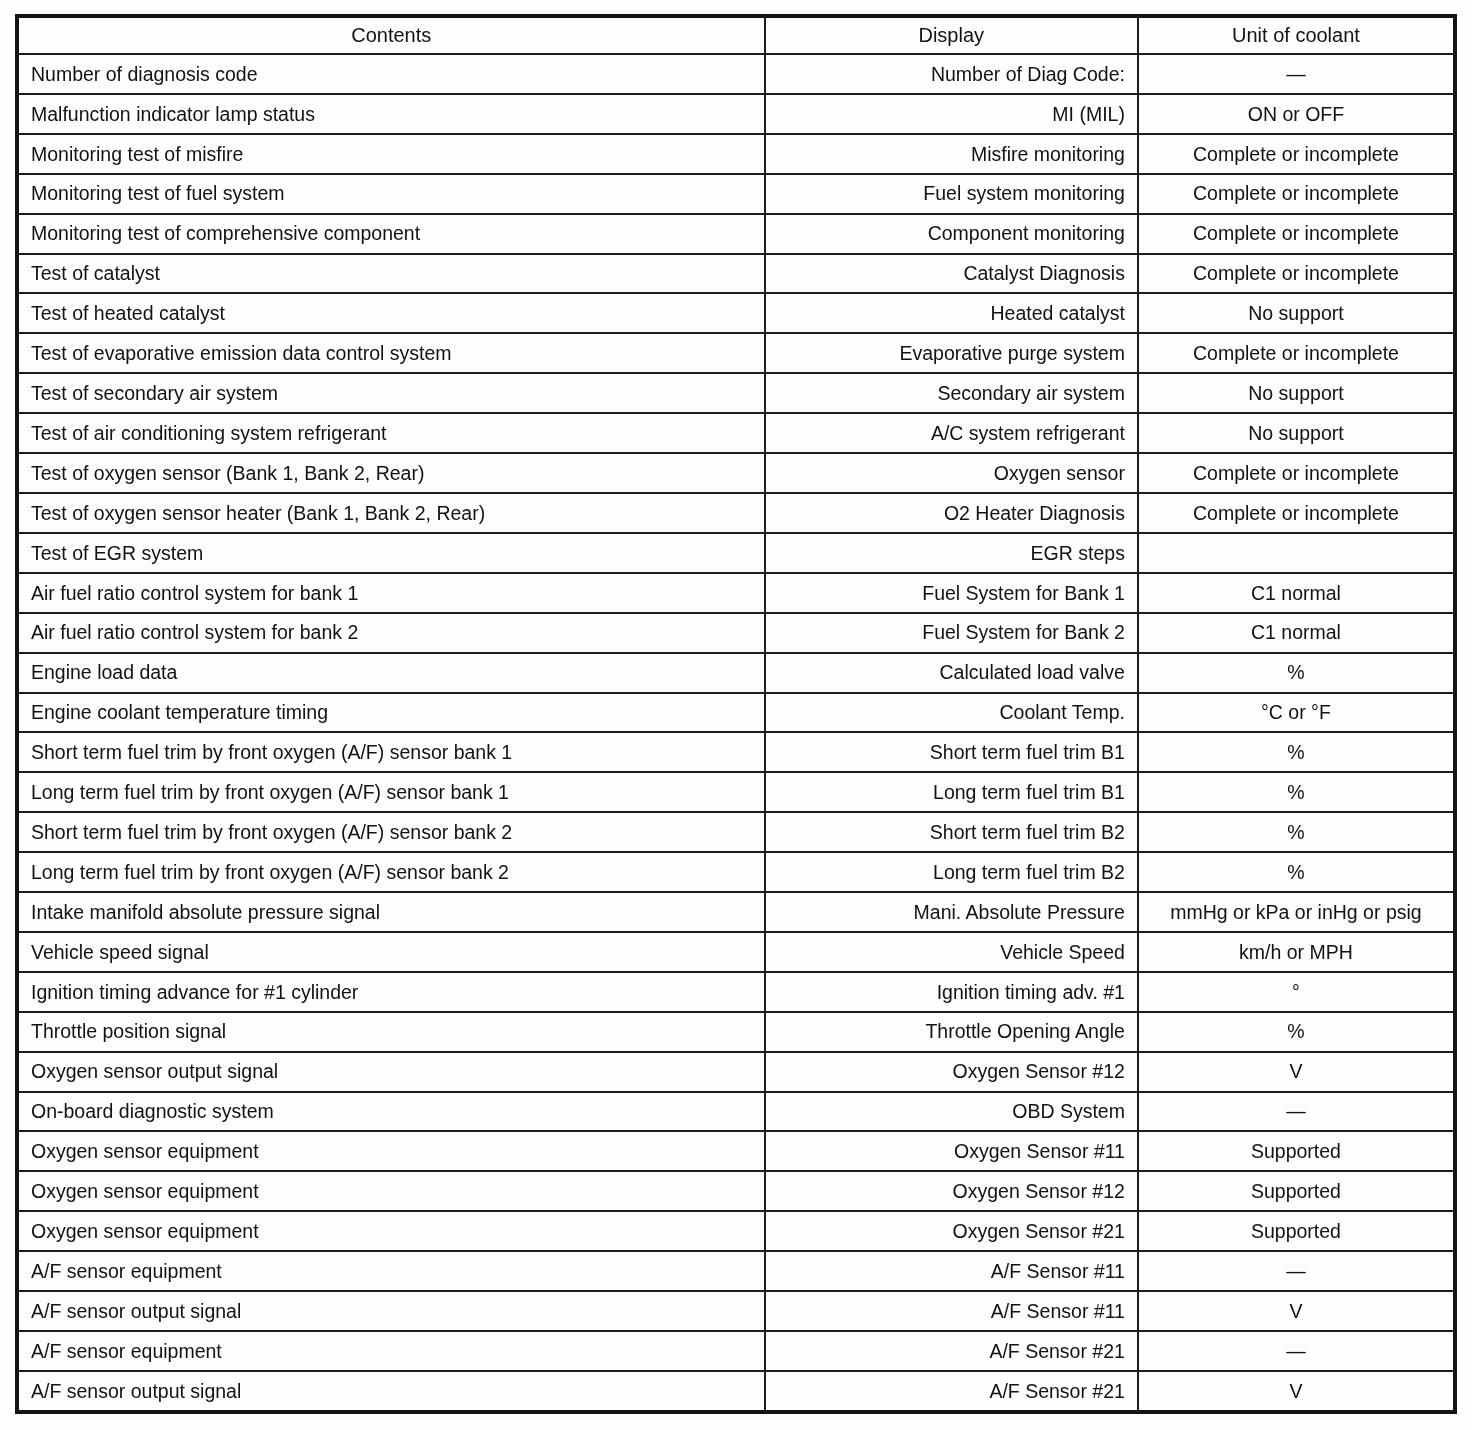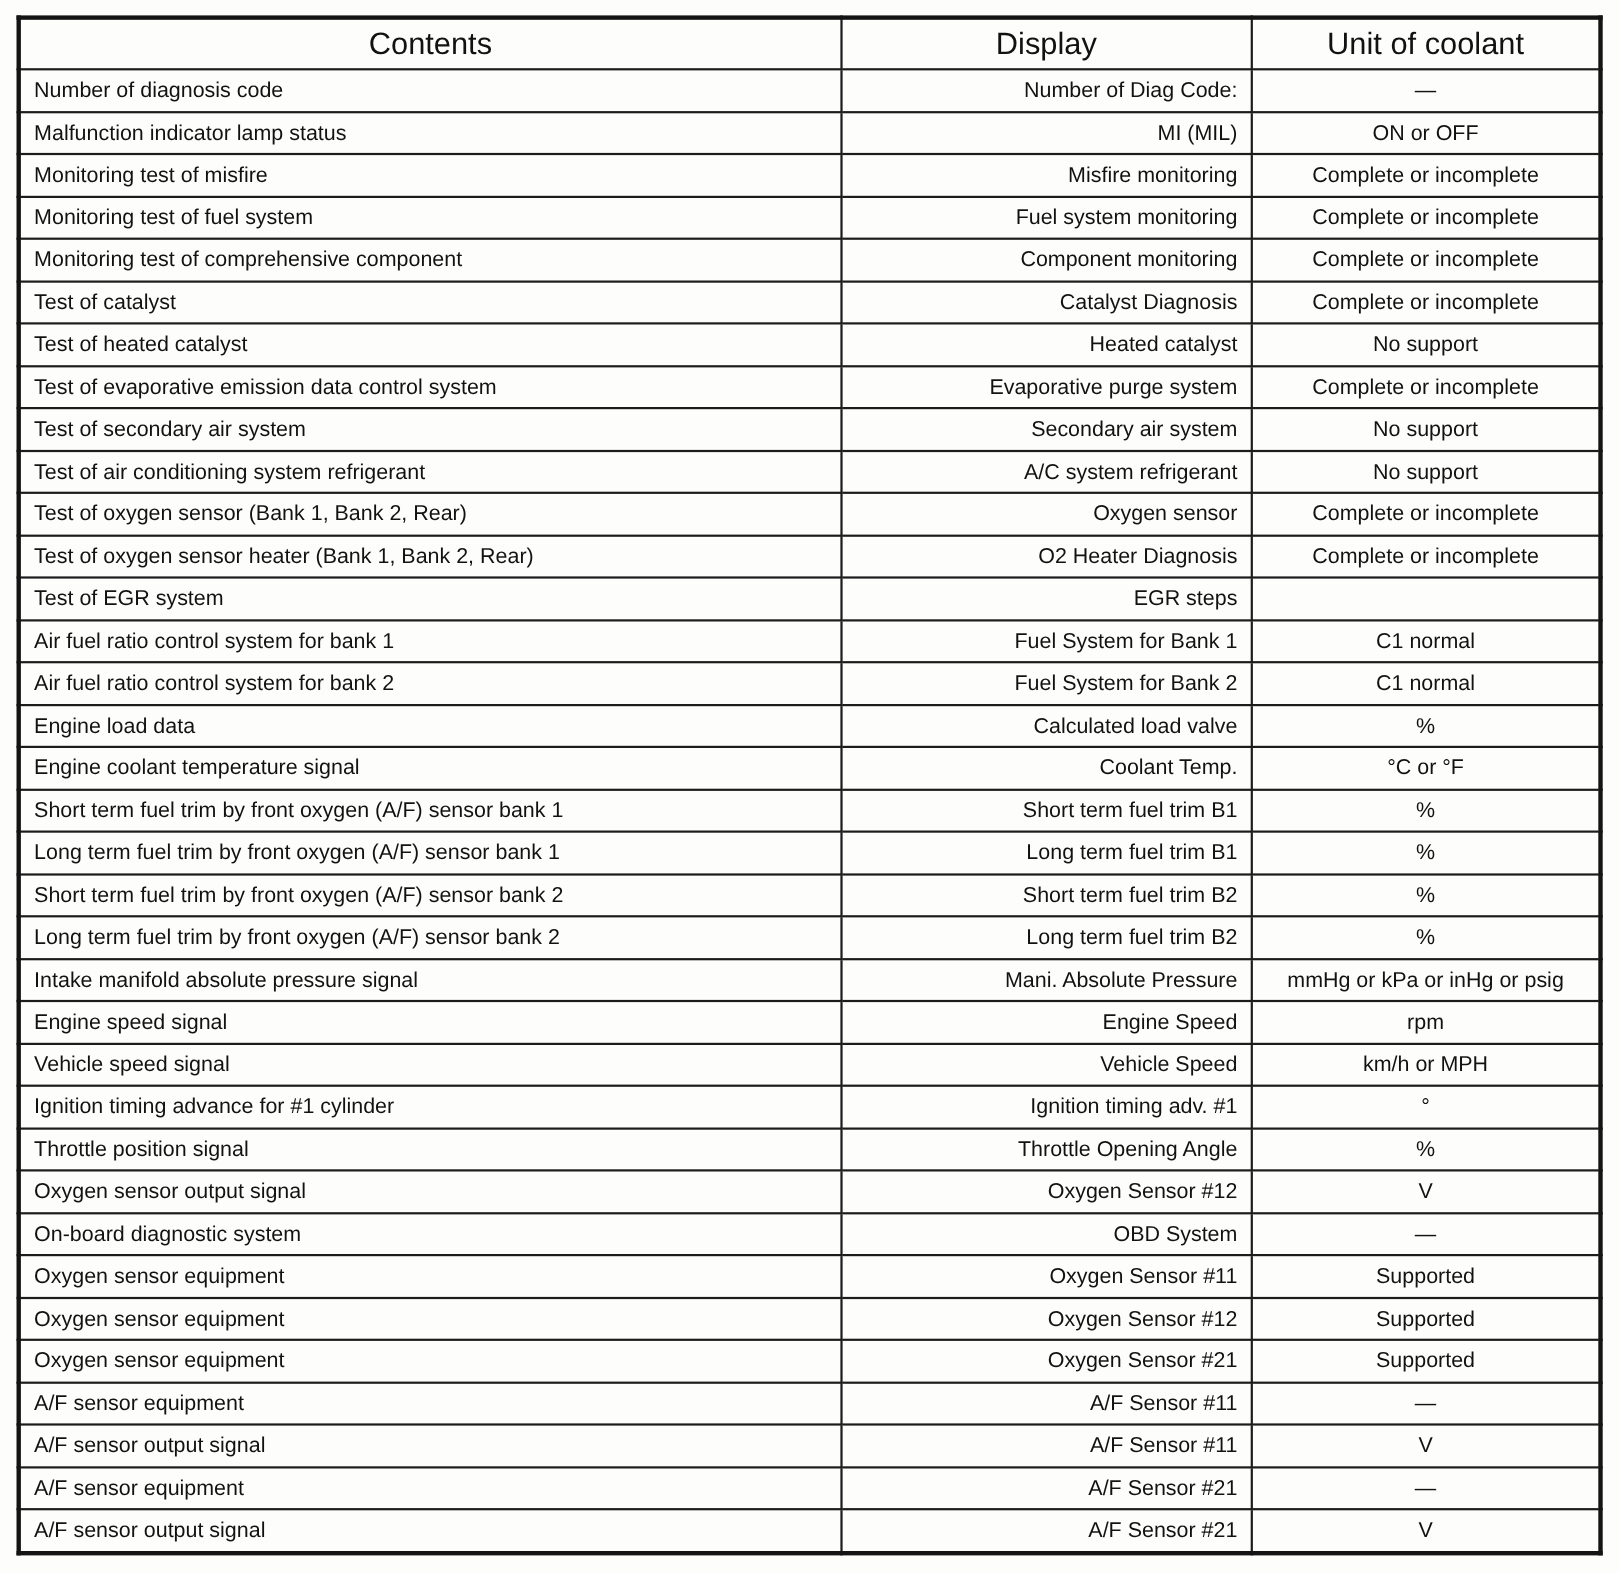--- a/index.html
+++ b/index.html
@@ -28,21 +28,21 @@
     border: 2px solid #1c1c1c;
     font-size: 19.5px;
     line-height: 1.15;
     padding: 5px 12px;
     overflow: hidden;
     color: #121212;
   }
   table.diag-table th {
     font-weight: normal;
     text-align: center;
-    font-size: 28px;
+    font-size: 20px;
     padding: 6px 12px;
   }
   th.col-contents, td.col-contents { width: 53%; text-align: left; }
   th.col-display,  td.col-display  { width: 25.6%; text-align: right; }
   th.col-unit,     td.col-unit     { width: 21.4%; text-align: center; }
 </style>
 </head>
 <body>
 
 <div class="page">
@@ -129,21 +129,21 @@
           <td class="col-contents">Air fuel ratio control system for bank 2</td>
           <td class="col-display">Fuel System for Bank 2</td>
           <td class="col-unit">C1 normal</td>
         </tr>
         <tr>
           <td class="col-contents">Engine load data</td>
           <td class="col-display">Calculated load valve</td>
           <td class="col-unit">%</td>
         </tr>
         <tr>
-          <td class="col-contents">Engine coolant temperature signal</td>
+          <td class="col-contents">Engine coolant temperature timing</td>
           <td class="col-display">Coolant Temp.</td>
           <td class="col-unit">°C or °F</td>
         </tr>
         <tr>
           <td class="col-contents">Short term fuel trim by front oxygen (A/F) sensor bank 1</td>
           <td class="col-display">Short term fuel trim B1</td>
           <td class="col-unit">%</td>
         </tr>
         <tr>
           <td class="col-contents">Long term fuel trim by front oxygen (A/F) sensor bank 1</td>
@@ -157,25 +157,20 @@
         </tr>
         <tr>
           <td class="col-contents">Long term fuel trim by front oxygen (A/F) sensor bank 2</td>
           <td class="col-display">Long term fuel trim B2</td>
           <td class="col-unit">%</td>
         </tr>
         <tr>
           <td class="col-contents">Intake manifold absolute pressure signal</td>
           <td class="col-display">Mani. Absolute Pressure</td>
           <td class="col-unit">mmHg or kPa or inHg or psig</td>
-        </tr>
-        <tr>
-          <td class="col-contents">Engine speed signal</td>
-          <td class="col-display">Engine Speed</td>
-          <td class="col-unit">rpm</td>
         </tr>
         <tr>
           <td class="col-contents">Vehicle speed signal</td>
           <td class="col-display">Vehicle Speed</td>
           <td class="col-unit">km/h or MPH</td>
         </tr>
         <tr>
           <td class="col-contents">Ignition timing advance for #1 cylinder</td>
           <td class="col-display">Ignition timing adv. #1</td>
           <td class="col-unit">°</td>

